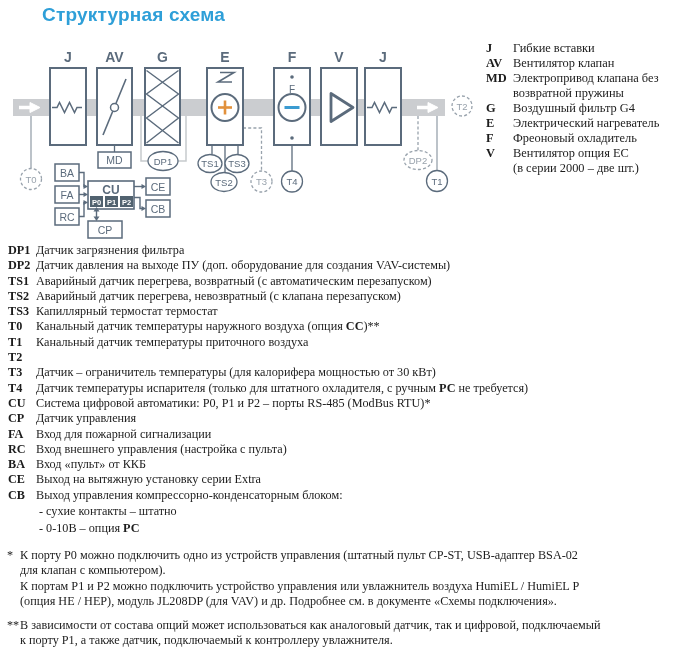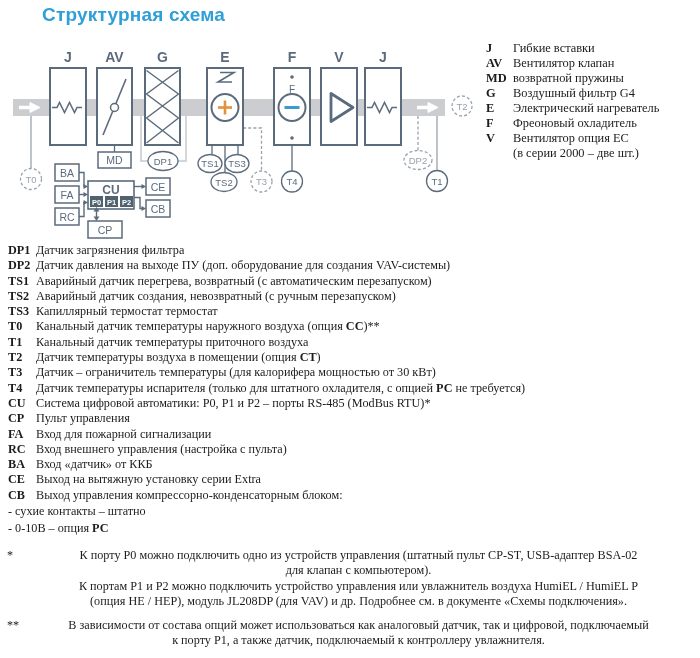--- a/index.html
+++ b/index.html
@@ -35,28 +35,28 @@
   
   .legend { position:absolute; left:486px; top:41px; width:212px; font-size:12.4px; }
   .legend-row { display:flex; line-height:15px; }
   .legend-abbr { width:27px; font-weight:bold; flex-shrink:0; }
   .legend-text div { white-space:nowrap; }
 
   
   .abbr-list { position:absolute; left:8px; top:243px; width:690px; font-size:12.2px; }
   .li-row { display:flex; line-height:15.3px; white-space:nowrap; }
   .li-abbr { width:28px; font-weight:bold; flex-shrink:0; }
-  .li-sub { line-height:15.8px; margin-top:1px; white-space:nowrap; }
+  .li-sub { margin-left:31px; line-height:15.8px; margin-top:1px; white-space:nowrap; }
 
   
   .footnotes { position:absolute; left:7px; top:548px; width:690px; font-size:12.2px; }
   .fn { position:relative; padding-left:13px; line-height:15.4px; }
   .fn + .fn { margin-top:8px; }
   .fn-marker { position:absolute; left:0; top:0; }
-  .fn-line { white-space:nowrap;text-align:center; }
+  .fn-line { white-space:nowrap; }
 
   .b { font-weight:bold; }
 </style>
 </head>
 <body>
 
 <div class="page">
 
   <div class="title">Структурная схема</div>
 
@@ -221,20 +221,21 @@
     </div>
     <div class="legend-row">
       <span class="legend-abbr">AV</span>
       <span class="legend-text">
           <div>Вентилятор клапан</div>
         </span>
     </div>
     <div class="legend-row">
       <span class="legend-abbr">MD</span>
       <span class="legend-text">
+        <div>Электропривод клапана без</div>
         <div>возвратной пружины</div>
       </span>
     </div>
     <div class="legend-row">
       <span class="legend-abbr">G</span>
       <span class="legend-text">
           <div>Воздушный фильтр G4</div>
         </span>
     </div>
     <div class="legend-row">
@@ -266,65 +267,64 @@
     <div class="li-row">
         <span class="li-abbr">DP2</span>
         <span class="li-text">Датчик давления на выходе ПУ (доп. оборудование для создания VAV-системы)</span>
       </div>
     <div class="li-row">
         <span class="li-abbr">TS1</span>
         <span class="li-text">Аварийный датчик перегрева, возвратный (с автоматическим перезапуском)</span>
       </div>
     <div class="li-row">
         <span class="li-abbr">TS2</span>
-        <span class="li-text">Аварийный датчик создания, невозвратный (с ручным перезапуском)</span>
+        <span class="li-text">Аварийный датчик перегрева, невозвратный (с клапана перезапуском)</span>
       </div>
     <div class="li-row">
         <span class="li-abbr">TS3</span>
         <span class="li-text">Капиллярный термостат термостат</span>
       </div>
     <div class="li-row">
         <span class="li-abbr">T0</span>
         <span class="li-text"><span>Канальный датчик температуры наружного воздуха (опция </span><span class="b">СС</span><span>)**</span></span>
       </div>
     <div class="li-row">
         <span class="li-abbr">T1</span>
         <span class="li-text">Канальный датчик температуры приточного воздуха</span>
       </div>
     <div class="li-row">
         <span class="li-abbr">T2</span>
-        <span class="li-text"><span>Датчик температуры воздуха в помещении (опция </span><span class="b">СТ</span><span>)</span></span>
       </div>
     <div class="li-row">
         <span class="li-abbr">T3</span>
         <span class="li-text">Датчик – ограничитель температуры (для калорифера мощностью от 30 кВт)</span>
       </div>
     <div class="li-row">
         <span class="li-abbr">T4</span>
-        <span class="li-text"><span>Датчик температуры испарителя (только для штатного охладителя, с опцией </span><span class="b">РС</span><span> не требуется)</span></span>
+        <span class="li-text"><span>Датчик температуры испарителя (только для штатного охладителя, с ручным </span><span class="b">РС</span><span> не требуется)</span></span>
       </div>
     <div class="li-row">
         <span class="li-abbr">CU</span>
         <span class="li-text">Система цифровой автоматики: Р0, Р1 и Р2 – порты RS-485 (ModBus RTU)*</span>
       </div>
     <div class="li-row">
         <span class="li-abbr">CP</span>
-        <span class="li-text">Пульт управления</span>
+        <span class="li-text">Датчик управления</span>
       </div>
     <div class="li-row">
         <span class="li-abbr">FA</span>
         <span class="li-text">Вход для пожарной сигнализации</span>
       </div>
     <div class="li-row">
         <span class="li-abbr">RC</span>
         <span class="li-text">Вход внешнего управления (настройка с пульта)</span>
       </div>
     <div class="li-row">
         <span class="li-abbr">BA</span>
-        <span class="li-text">Вход «датчик» от ККБ</span>
+        <span class="li-text">Вход «пульт» от ККБ</span>
       </div>
     <div class="li-row">
         <span class="li-abbr">CE</span>
         <span class="li-text">Выход на вытяжную установку серии Extra</span>
       </div>
     <div class="li-row">
         <span class="li-abbr">CB</span>
         <span class="li-text">Выход управления компрессорно-конденсаторным блоком:</span>
       </div>
     <div class="li-sub">- сухие контакты – штатно</div>

